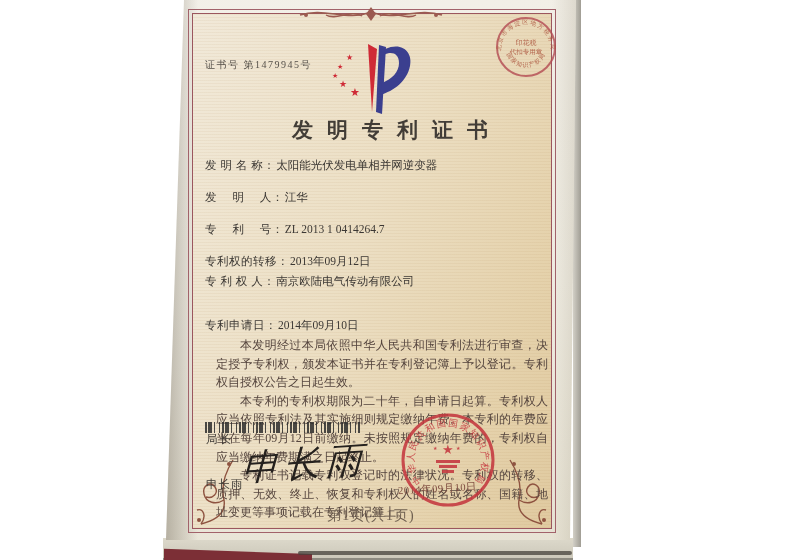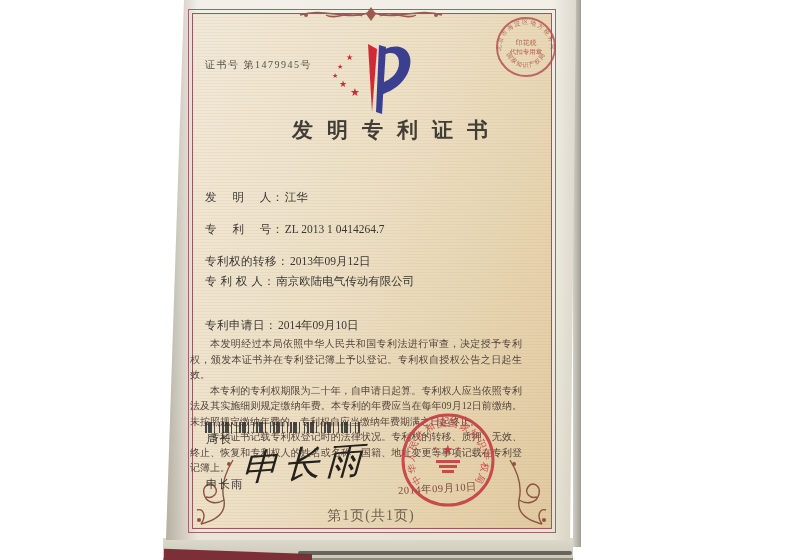--- a/index.html
+++ b/index.html
@@ -35,21 +35,21 @@
   .ornament{position:absolute;color:#96543f;}
 
   
   .cert-no{position:absolute;left:205px;top:58px;font-size:10px;letter-spacing:1.5px;color:#56514a;}
   .logo{position:absolute;left:331px;top:40px;}
   .title{position:absolute;left:192px;top:116px;width:396px;text-align:center;
       font-size:21px;font-weight:bold;color:#423d37;letter-spacing:14px;text-indent:14px;}
   .field{position:absolute;left:205px;width:330px;font-size:11.5px;color:#3b3733;white-space:nowrap;}
   .field .lbl{letter-spacing:.5px;}
   .field .val{margin-left:1px;}
-  .paras{position:absolute;left:190px;top:336px;width:332px;font-size:10px;line-height:1.55;
+  .paras{position:absolute;left:216px;top:336px;width:332px;font-size:12px;line-height:1.55;
       color:#55453e;text-align:justify;}
   .paras p{margin:0;text-indent:2em;}
   .barcode{position:absolute;left:205px;top:422px;width:156px;height:11px;opacity:.85;background:
       repeating-linear-gradient(90deg,#2c2c2c 0 2px,transparent 2px 3px,#2c2c2c 3px 7px,
       transparent 7px 9px,#2c2c2c 9px 10px,transparent 10px 14px,#2c2c2c 14px 15px,transparent 15px 17px);}
   .director-title{position:absolute;left:206px;top:432px;font-size:11.5px;color:#3b3733;letter-spacing:2px;}
   .director-name{position:absolute;left:206px;top:477px;font-size:11.5px;color:#3b3733;letter-spacing:1px;}
   .signature{position:absolute;left:242px;top:440px;font-size:36px;font-style:italic;color:#25211e;
       letter-spacing:6px;transform:rotate(-4deg) skewX(-6deg);}
   .page-info{position:absolute;left:192px;top:507px;width:358px;text-align:center;
@@ -116,20 +116,23 @@
         <text x="8" y="47" font-size="9">★</text>
         <text x="19" y="56" font-size="11">★</text>
       </g>
       <polygon points="37,4 46,9 41,72" fill="#cf2a36"></polygon>
       <polygon points="48,5 55,7 51,74 45,72" fill="#3b3f8f"></polygon>
       <path d="M54,9 C72,1 82,13 79,26 C76,41 63,51 49,55 L51,43 C61,39 68,32 68,23 C68,13 60,11 53,15 Z" fill="#3b3f8f"></path>
     </svg>
 
     <div class="title">发明专利证书</div>
 
+    <div class="field" style="top:158px;">
+      <span class="lbl">发 明 名 称：</span><span class="val">太阳能光伏发电单相并网逆变器</span>
+    </div>
     <div class="field" style="top:190px;">
       <span class="lbl">发　 明　 人：</span><span class="val">江华</span>
     </div>
     <div class="field" style="top:222px;">
       <span class="lbl">专　 利　 号：</span><span class="val">ZL 2013 1 0414264.7</span>
     </div>
     <div class="field" style="top:254px;">
       <span class="lbl">专利权的转移：</span><span class="val">2013年09月12日</span>
     </div>
     <div class="field" style="top:274px;">

